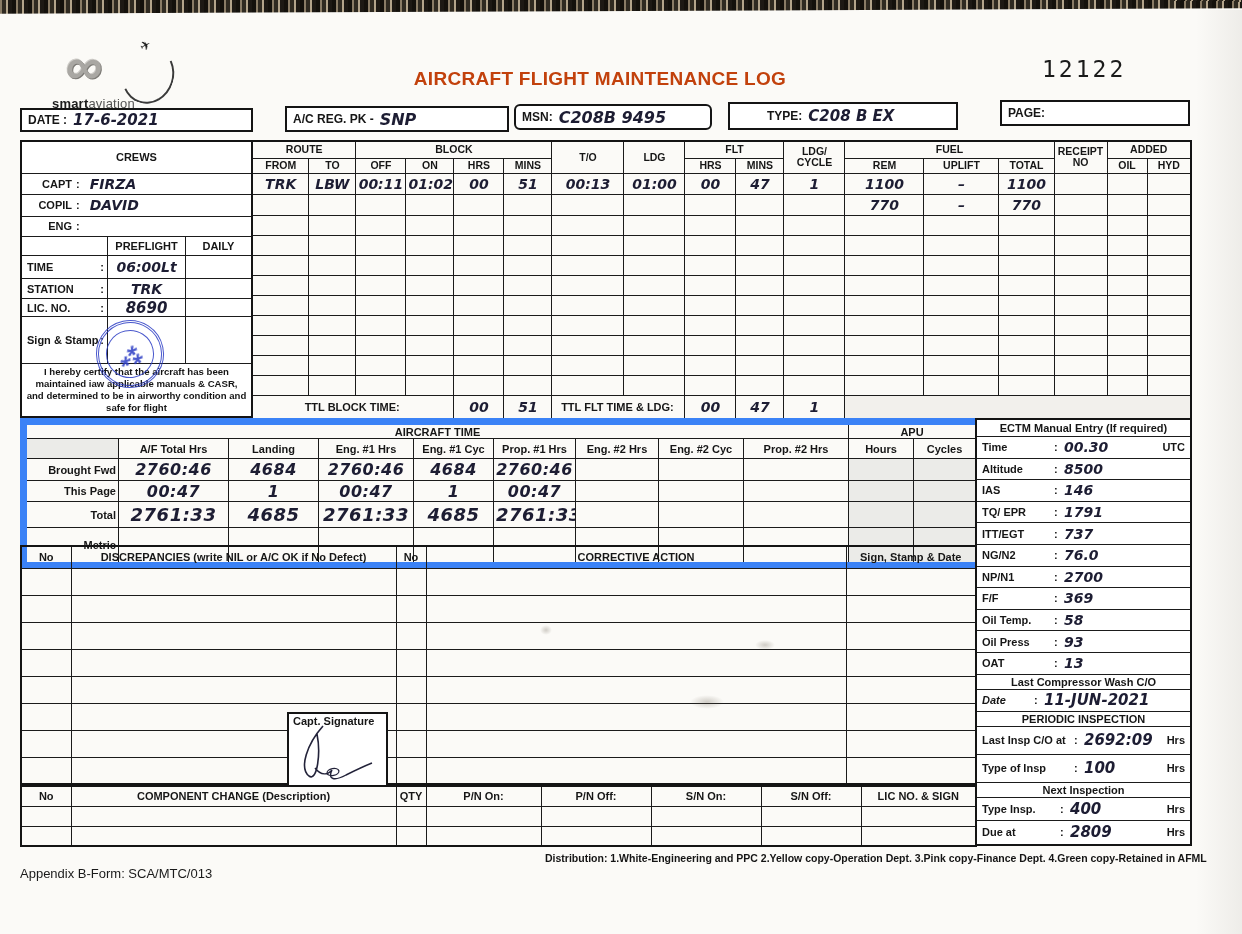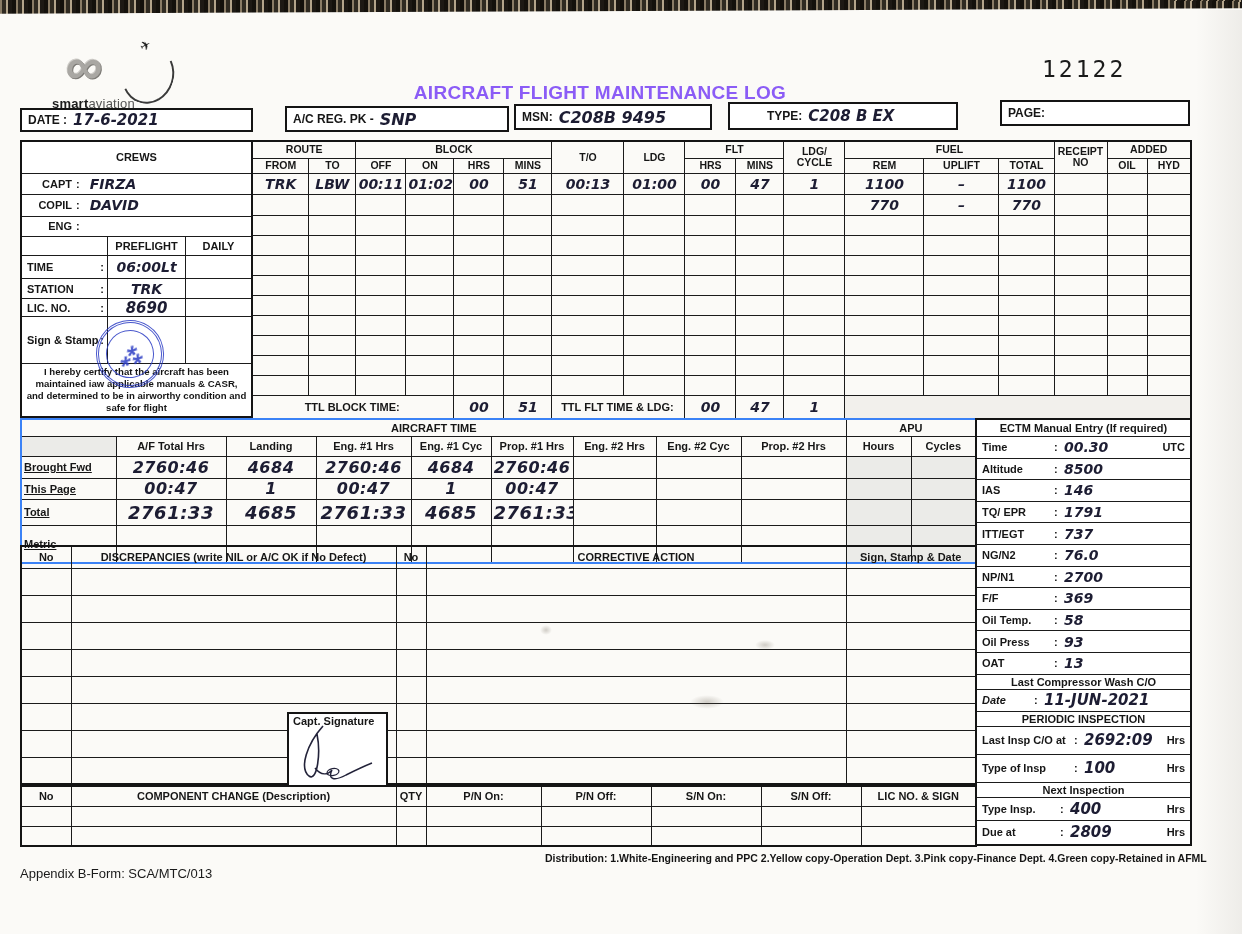--- a/index.html
+++ b/index.html
@@ -24,21 +24,21 @@
   .hw { font-family:"DejaVu Sans", sans-serif; font-style:italic; font-weight:bold; color:#1d1d33; }
 
   
   .logo { position:absolute; left:44px; top:44px; width:150px; height:72px; }
   .logo-inf { position:absolute; left:22px; top:-8px; font-size:52px; font-weight:bold; color:#a9a7a3; text-shadow:1px 1px 0 #7d7b77, -1px -1px 0 #cfcdc9; transform:skewX(-6deg); }
   .logo-arc { position:absolute; left:78px; top:2px; width:52px; height:58px; border:2px solid #3a3a3a; border-color:transparent #3a3a3a #3a3a3a transparent; border-radius:50%; transform:rotate(18deg); }
   .logo-plane { position:absolute; left:96px; top:-6px; font-size:13px; color:#222; transform:rotate(-28deg); }
   .logo-text { position:absolute; left:8px; top:52px; font-size:13px; letter-spacing:.2px; }
   .logo-text .b1 { font-weight:bold; color:#1c1c1c; }
   .logo-text .b2 { font-weight:normal; color:#555; }
-  .main-title { position:absolute; left:320px; top:82px; width:560px; text-align:center; font-size:19px; font-weight:bold; letter-spacing:.3px; color:#8b5cf6; }
+  .main-title { position:absolute; left:320px; top:68px; width:560px; text-align:center; font-size:19px; font-weight:bold; letter-spacing:.3px; color:#c2410c; }
   .serial { position:absolute; left:1042px; top:56px; font-family:"DejaVu Sans Mono", monospace; font-size:23px; letter-spacing:3px; color:#1a1a1a; }
 
   
   .ibox { position:absolute; display:flex; align-items:center; padding:1px 6px; font-size:12px; font-weight:bold; gap:6px; }
   .ibox .hw { font-size:15px; }
 
   
   .flight { position:absolute; left:20px; top:140px; width:1172px; height:278px; display:flex; }
   .crews-panel { width:233px; border:2px solid #141414; border-right:none; background:#fff; display:flex; flex-direction:column; font-size:11px; }
   .crews-hdr { height:32px; display:flex; align-items:center; justify-content:center; font-weight:bold; border-bottom:1.5px solid #1b1b1b; }
@@ -62,23 +62,23 @@
   .fl-table .hw { font-size:14px; font-style:italic; }
   .r-h1 { height:17px; } .r-h2 { height:15px; }
   .r-leg { height:21px; } .r-e { height:20px; } .r-ttl { height:24px; }
   .lblr { text-align:left; font-size:11px; padding-right:4px !important;margin-left:36px; }
   .shade { background:#ebebe8; }
   .shadel { background:#f2f0ec; }
   .ttl-hw { font-size:15px; }
 
   
   .atime { position:absolute; left:20px; top:418px; width:955px; }
-  .at-table { width:955px; border:2px solid #3b82f6; }
+  .at-table { width:955px; border:7px solid #3b82f6; }
   .at-table td, .at-table th { text-align:center; font-size:11px; }
-  .at-table .rowlab { text-align:left; font-size:11px;text-decoration:underline; }
+  .at-table .rowlab { text-align:right; font-size:11px; }
   .at-table .hw { font-size:16px; letter-spacing:.5px; }
   .at-title { height:17px; font-size:11px; }
   .at-hdr { height:20px; }
 
   
   .disc { position:absolute; left:20px; top:545px; width:955px; }
   .disc-table { width:955px; border:2px solid #141414; }
   .disc-table th { font-size:11px; height:22px; }
   .disc-table td { height:27px; }
   .sig-box { position:absolute; left:267px; top:167px; width:101px; height:75px; border:2px solid #141414; background:#fff; font-size:11px; font-weight:bold; padding:1px 4px; }
@@ -126,21 +126,21 @@
 <div class="serial">12122</div>
 
 <div class="ibox box" style="left:20px; top:108px; width:233px; height:24px;">
   <span>DATE :</span>
   <span class="hw">17-6-2021</span>
 </div>
 <div class="ibox box" style="left:285px; top:106px; width:224px; height:26px;">
   <span>A/C REG. PK -</span>
   <span class="hw" style="font-size:16px;">SNP</span>
 </div>
-<div class="ibox box" style="left:514px; top:104px; width:198px; height:26px;">
+<div class="ibox box" style="left:514px; top:104px; width:198px; height:26px;border-radius:6px;">
   <span>MSN:</span>
   <span class="hw" style="font-size:16px;">C208B 9495</span>
 </div>
 <div class="ibox box" style="left:728px; top:102px; width:230px; height:28px;padding-left:37px;">
   <span>TYPE:</span>
   <span class="hw" style="font-size:15px;">C208 B EX</span>
 </div>
 <div class="ibox box" style="left:1000px; top:100px; width:190px; height:26px;">
   <span>PAGE:</span>
 </div>

